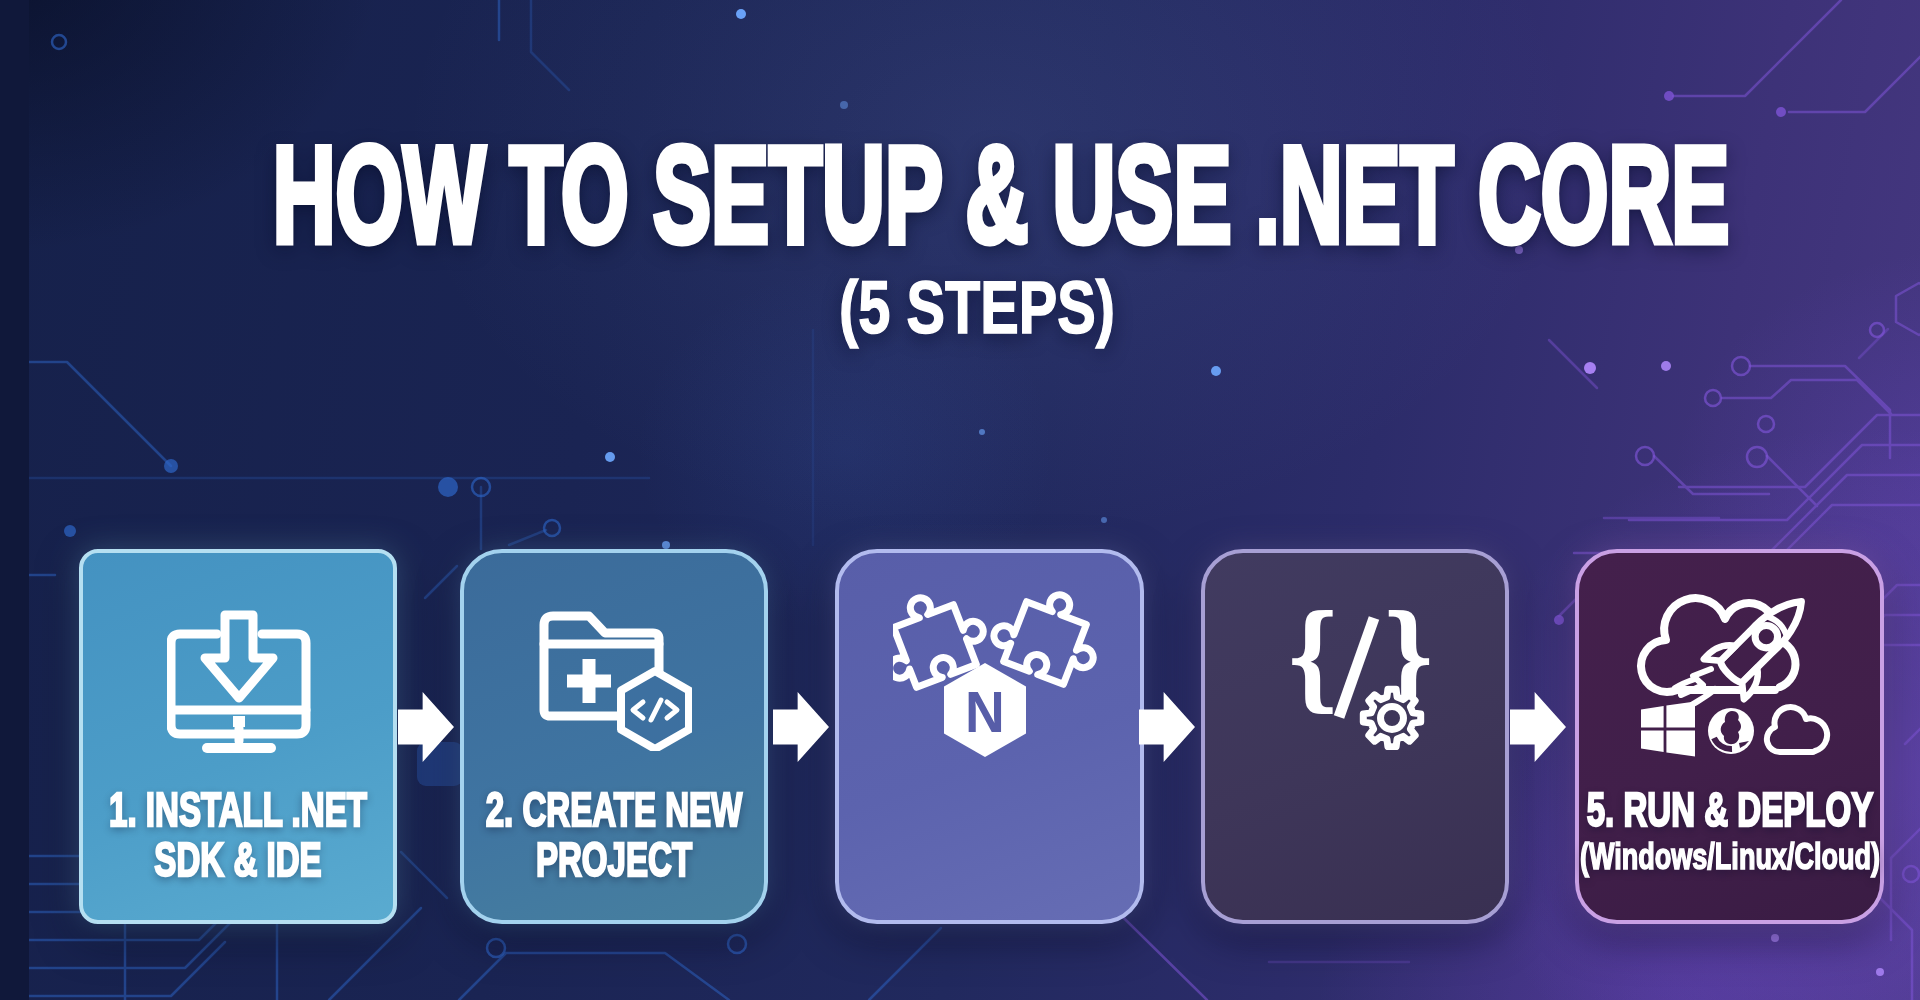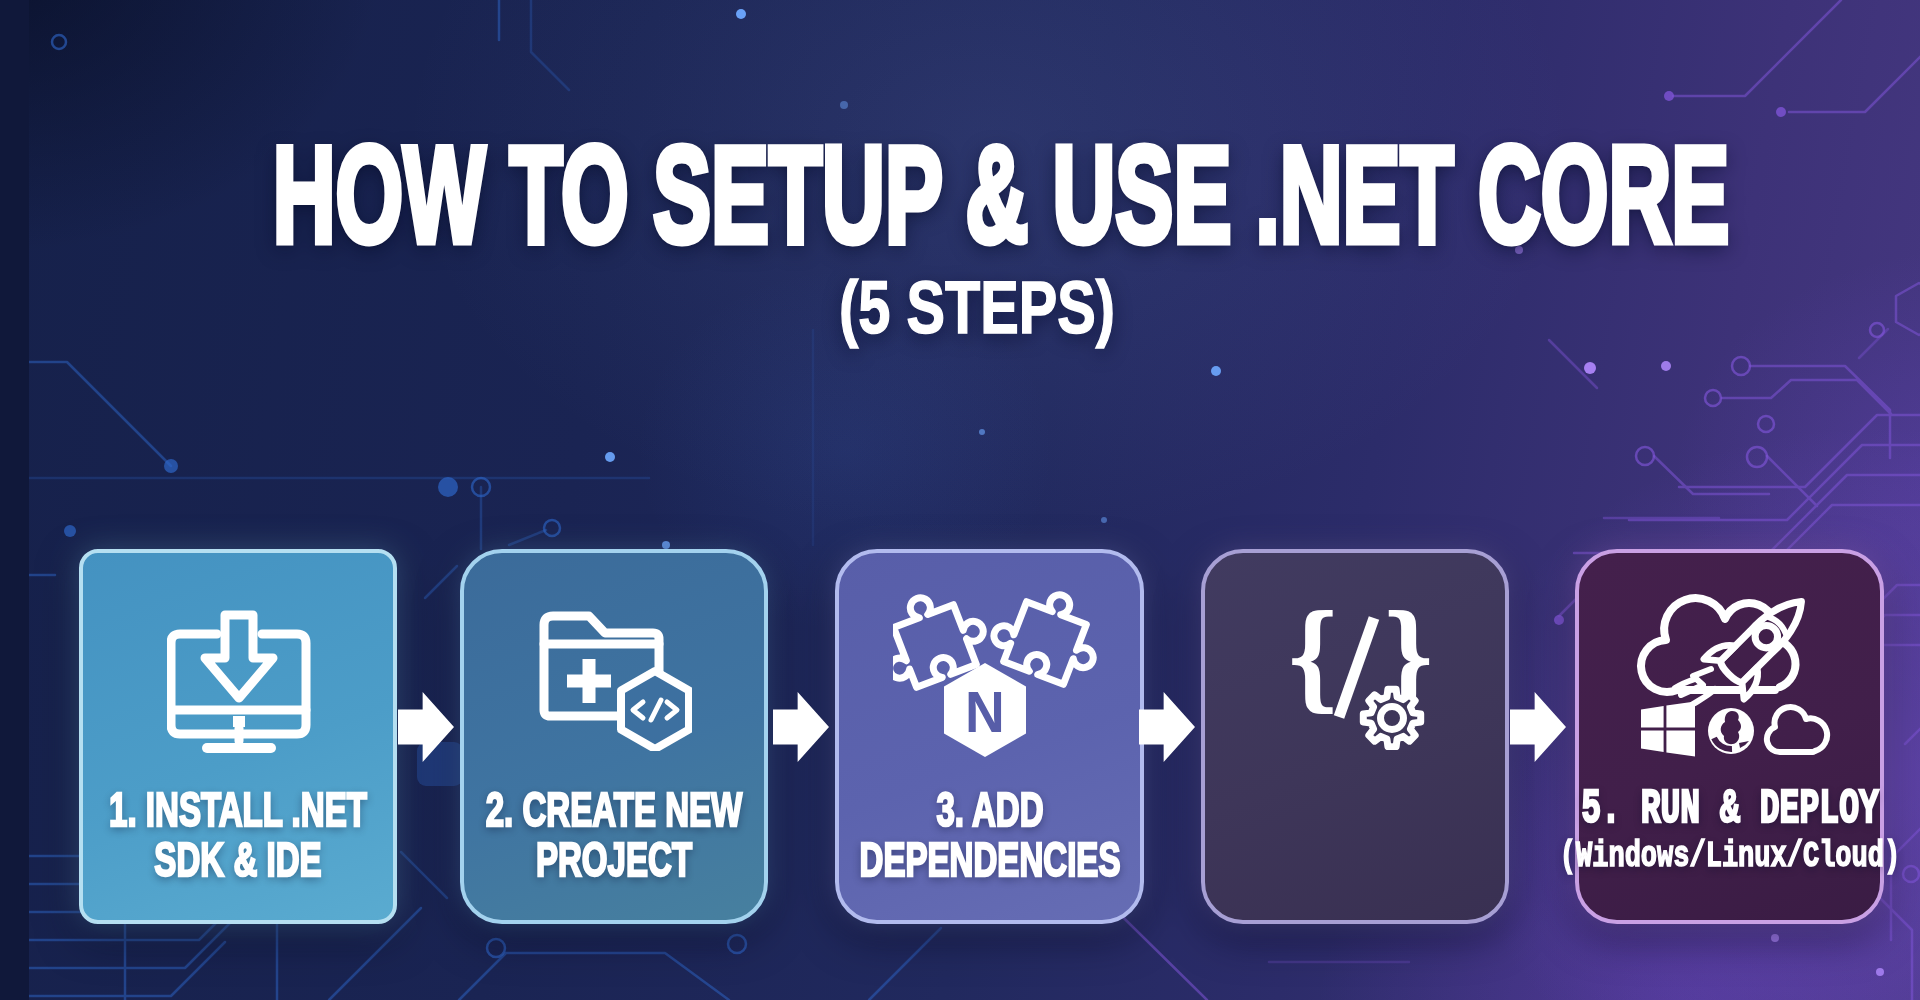--- a/index.html
+++ b/index.html
@@ -34,21 +34,21 @@
     border:4px solid transparent;}
   #card1{left:50px;width:318px;background:linear-gradient(160deg,#4492c1,#4c9dc8 55%,#5aabd0);
     border-color:#b5dff1;box-shadow:0 0 30px rgba(130,200,240,.28),0 14px 40px rgba(3,8,30,.5);border-radius:19px;}
   #card2{left:431px;width:308px;background:linear-gradient(160deg,#3b6b9a,#3f74a1 55%,#47809f);
     border-color:#a3d2ee;box-shadow:0 0 26px rgba(120,185,235,.25),0 14px 40px rgba(3,8,30,.5);}
   #card3{left:806px;width:309px;background:linear-gradient(160deg,#585ea9,#5c63ae 55%,#666db4);
     border-color:#b2bbee;box-shadow:0 0 26px rgba(150,160,235,.25),0 14px 40px rgba(3,8,30,.5);}
   #card4{left:1172px;width:308px;background:linear-gradient(160deg,#413b60,#3e3659 55%,#393052);
     border-color:#a79fd4;box-shadow:0 0 26px rgba(160,145,220,.25),0 14px 40px rgba(3,8,30,.5);}
   #card5{left:1546px;width:309px;background:linear-gradient(160deg,#44204c,#411f4a 55%,#3a1c44);
-    border-color:#c9a0e4;box-shadow:0 0 30px rgba(185,130,235,.3),0 14px 40px rgba(3,8,30,.5);font-family:Liberation Mono, monospace;}
+    border-color:#c9a0e4;box-shadow:0 0 30px rgba(185,130,235,.3),0 14px 40px rgba(3,8,30,.5);}
 
   .card-label{position:absolute;left:50%;margin-left:-310px;top:231px;width:620px;text-align:center;color:#fff;
     font-weight:bold;text-shadow:0 3px 10px rgba(5,10,40,.45);}
   .card-label .ln{display:block;font-size:49px;line-height:50px;white-space:nowrap;
     -webkit-text-stroke:2.5px #fff;transform:scaleX(0.675);transform-origin:50% 50%;}
   .card-label .ln.paren{font-size:37px;line-height:45px;-webkit-text-stroke:1.6px #fff;transform:scaleX(0.73);}
 
   .icon{position:absolute;}
   .icon *{vector-effect:none;}
 
@@ -217,24 +217,20 @@
 
   <div id="card3" class="card">
     <svg class="icon" style="left:54px;top:37px" width="212" height="177" viewBox="0 0 212 177">
       <g stroke="#fff" stroke-width="7" fill="none" stroke-linecap="round" stroke-linejoin="round">
         <path transform="translate(10,24) rotate(-21 32 32)" d="M0,0 L27.5,0 A10,10 0 1 1 36.5,0 L64,0 L64,27.5 A10,10 0 1 1 64,36.5 L64,64 L36.5,64 A10,10 0 1 0 27.5,64 L0,64 L0,44.5 A10,10 0 1 1 0,35.5 Z"></path>
         <path transform="translate(120,21) rotate(21 32 32)" d="M0,0 L27.5,0 A10,10 0 1 1 36.5,0 L64,0 L64,27.5 A10,10 0 1 1 64,36.5 L64,64 L36.5,64 A10,10 0 1 0 27.5,64 L0,64 L0,44.5 A10,10 0 1 1 0,35.5 Z"></path>
       </g>
       <path d="M92,73 L133,96.5 V143.5 L92,167 L51,143.5 V96.5 Z" fill="#ffffff"></path>
       <text x="92" y="122" font-family="Liberation Sans, sans-serif" font-weight="bold" font-size="58" fill="#575da8" text-anchor="middle" dominant-baseline="central" transform="translate(92,122) scale(0.95,1) translate(-92,-122)">N</text>
     </svg>
-    <div class="card-label">
-      <span class="ln">3. ADD</span>
-      <span class="ln">DEPENDENCIES</span>
-    </div>
   </div>
 
   <div id="card4" class="card">
     <svg class="icon" style="left:76px;top:57px" width="150" height="140" viewBox="0 0 150 140">
       <g fill="#fff" font-family="DejaVu Serif, serif" font-weight="bold" font-size="86">
         <text x="4" y="88" transform="translate(0,-28) scale(1,1.30)">{</text>
         <text x="100" y="88" transform="translate(0,-28) scale(1,1.30)">}</text>
       </g>
       <path stroke="#fff" stroke-width="11" stroke-linecap="butt" d="M93,8 L58,107" fill="none"></path>
       <path d="M131.9,102.9L139.7,103.9L139.7,112.1L131.9,113.1L129.4,119.2L134.2,125.4L128.4,131.2L122.2,126.4L116.1,128.9L115.1,136.7L106.9,136.7L105.9,128.9L99.8,126.4L93.6,131.2L87.8,125.4L92.6,119.2L90.1,113.1L82.3,112.1L82.3,103.9L90.1,102.9L92.6,96.8L87.8,90.6L93.6,84.8L99.8,89.6L105.9,87.1L106.9,79.3L115.1,79.3L116.1,87.1L122.2,89.6L128.4,84.8L134.2,90.6L129.4,96.8Z" fill="#3e3659" stroke="#fff" stroke-width="7" stroke-linejoin="round"></path>

